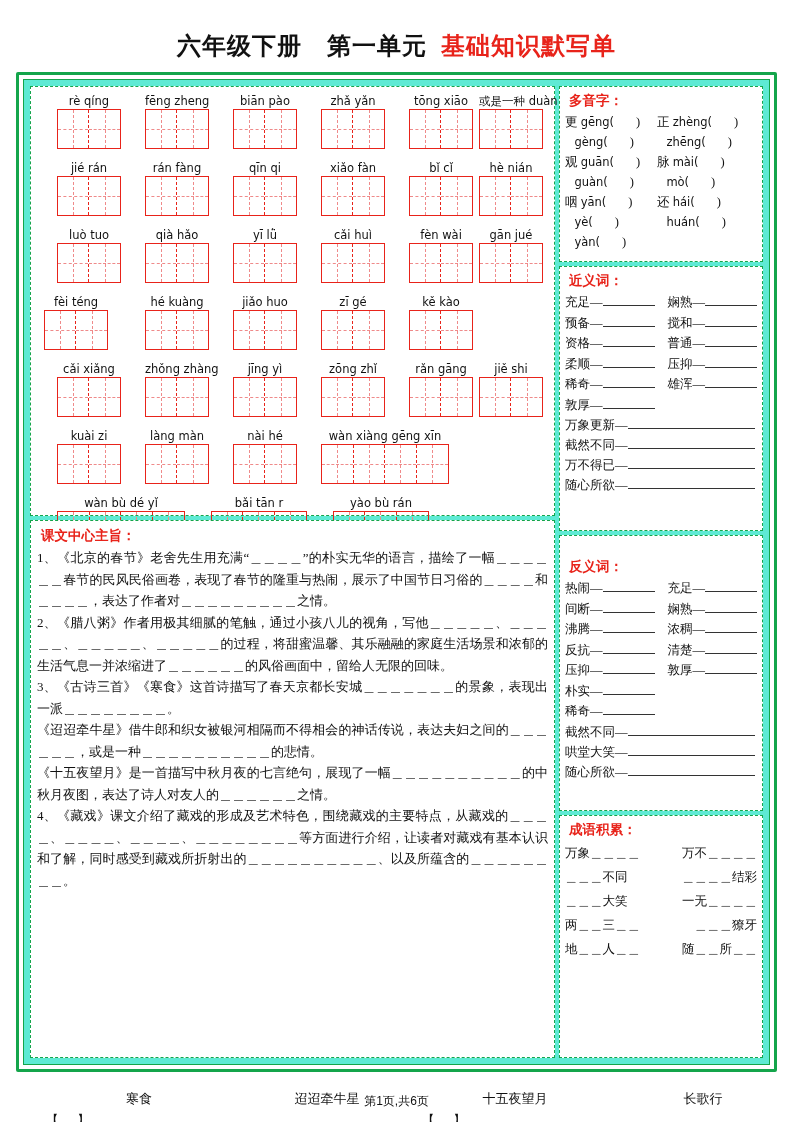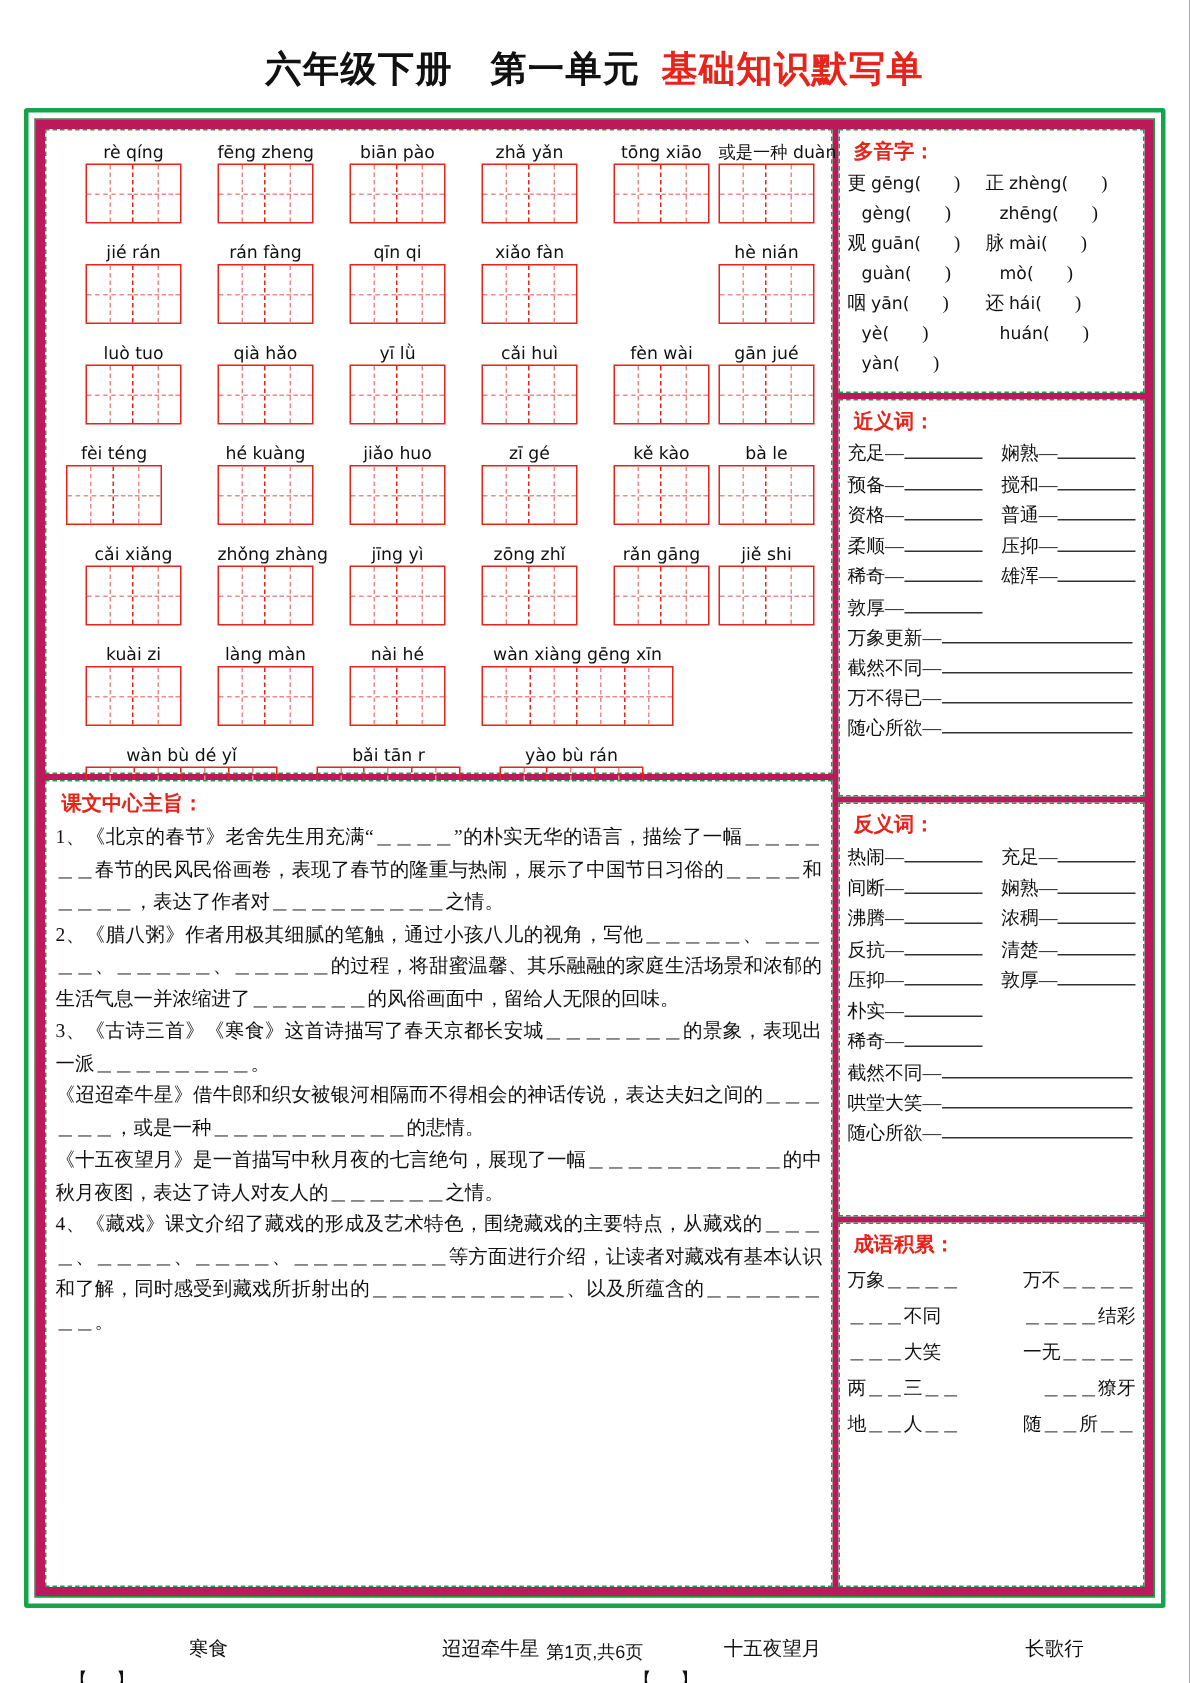--- a/index.html
+++ b/index.html
@@ -29,21 +29,21 @@
     position:absolute; left:16px; top:72px;
     width:761px; height:1000px;
     border:3px solid #14a54b;
     border-radius:2px;
     background:#fff;
   }
   .frame-inner {
     position:absolute; left:4px; top:4px;
     width:747px; height:986px;
     border:1.5px solid #14a54b;
-    background:#be185d;
+    background:#5eead4;
   }
 
   
   .left-col {
     position:absolute; left:6px; top:6px;
     width:525px; height:972px;
   }
   .right-col {
     position:absolute; left:535px; top:6px;
     width:204px; height:972px;
@@ -103,21 +103,21 @@
     font-size:13px;
     line-height:21.5px;
     color:#111;
     text-align:justify;
   }
   .zz-body p { margin:0; }
 
   
   #duoyin-section { left:0; top:0; width:204px; height:176px; padding:3px 5px;}
   #jinyi-section { left:0; top:180px; width:204px; height:265px; padding:3px 5px;}
-  #fanyi-section { left:0; top:449px; width:204px; height:276px; padding:3px 5px;}
+  #fanyi-section { left:0; top:449px; width:204px; height:276px; padding:20px 5px;}
   #chengyu-section { left:0; top:729px; width:204px; height:243px; padding:3px 5px;}
 
   .r-line { font-size:12.5px; line-height:20px; white-space:nowrap; }
   .r-line .py { font-family:"DejaVu Sans", sans-serif; font-size:11.5px;margin-top:15px; }
   .blank-u { display:inline-block; border-bottom:1px solid #333; }
 
   .pair-row { display:flex; justify-content:space-between; font-size:12.5px; line-height:20.5px; }
   .pair-row .cellw { white-space:nowrap; }
 
   
@@ -221,20 +221,27 @@
                   <div class="cell" style="width: 50%;"></div>
                 </div>
               </div>
               <div class="py-item" style="left: 286px; width: 64px;">
                 <div class="py-label">xiǎo  fàn</div>
                 <div class="tian">
                   <div class="cell" style="width: 50%;"></div>
                   <div class="cell" style="width: 50%;"></div>
                 </div>
               </div>
+              <div class="py-item" style="left: 374px; width: 64px;">
+                <div class="py-label">bǐ   cǐ</div>
+                <div class="tian">
+                  <div class="cell" style="width: 50%;"></div>
+                  <div class="cell" style="width: 50%;"></div>
+                </div>
+              </div>
               <div class="py-item" style="left: 444px; width: 64px;">
                 <div class="py-label">hè  nián</div>
                 <div class="tian">
                   <div class="cell" style="width: 50%;"></div>
                   <div class="cell" style="width: 50%;"></div>
                 </div>
               </div>
             </div>
             <div class="py-row">
               <div class="py-item" style="left: 22px; width: 64px;">
@@ -304,27 +311,20 @@
               </div>
               <div class="py-item" style="left: 286px; width: 64px;">
                 <div class="py-label">zī    gé</div>
                 <div class="tian">
                   <div class="cell" style="width: 50%;"></div>
                   <div class="cell" style="width: 50%;"></div>
                 </div>
               </div>
               <div class="py-item" style="left: 374px; width: 64px;">
                 <div class="py-label">kě  kào</div>
-                <div class="tian">
-                  <div class="cell" style="width: 50%;"></div>
-                  <div class="cell" style="width: 50%;"></div>
-                </div>
-              </div>
-              <div class="py-item" style="left: 444px; width: 64px;">
-                <div class="py-label">bà    le</div>
                 <div class="tian">
                   <div class="cell" style="width: 50%;"></div>
                   <div class="cell" style="width: 50%;"></div>
                 </div>
               </div>
             </div>
             <div class="py-row">
               <div class="py-item" style="left: 22px; width: 64px;">
                 <div class="py-label">cǎi  xiǎng</div>
                 <div class="tian">

